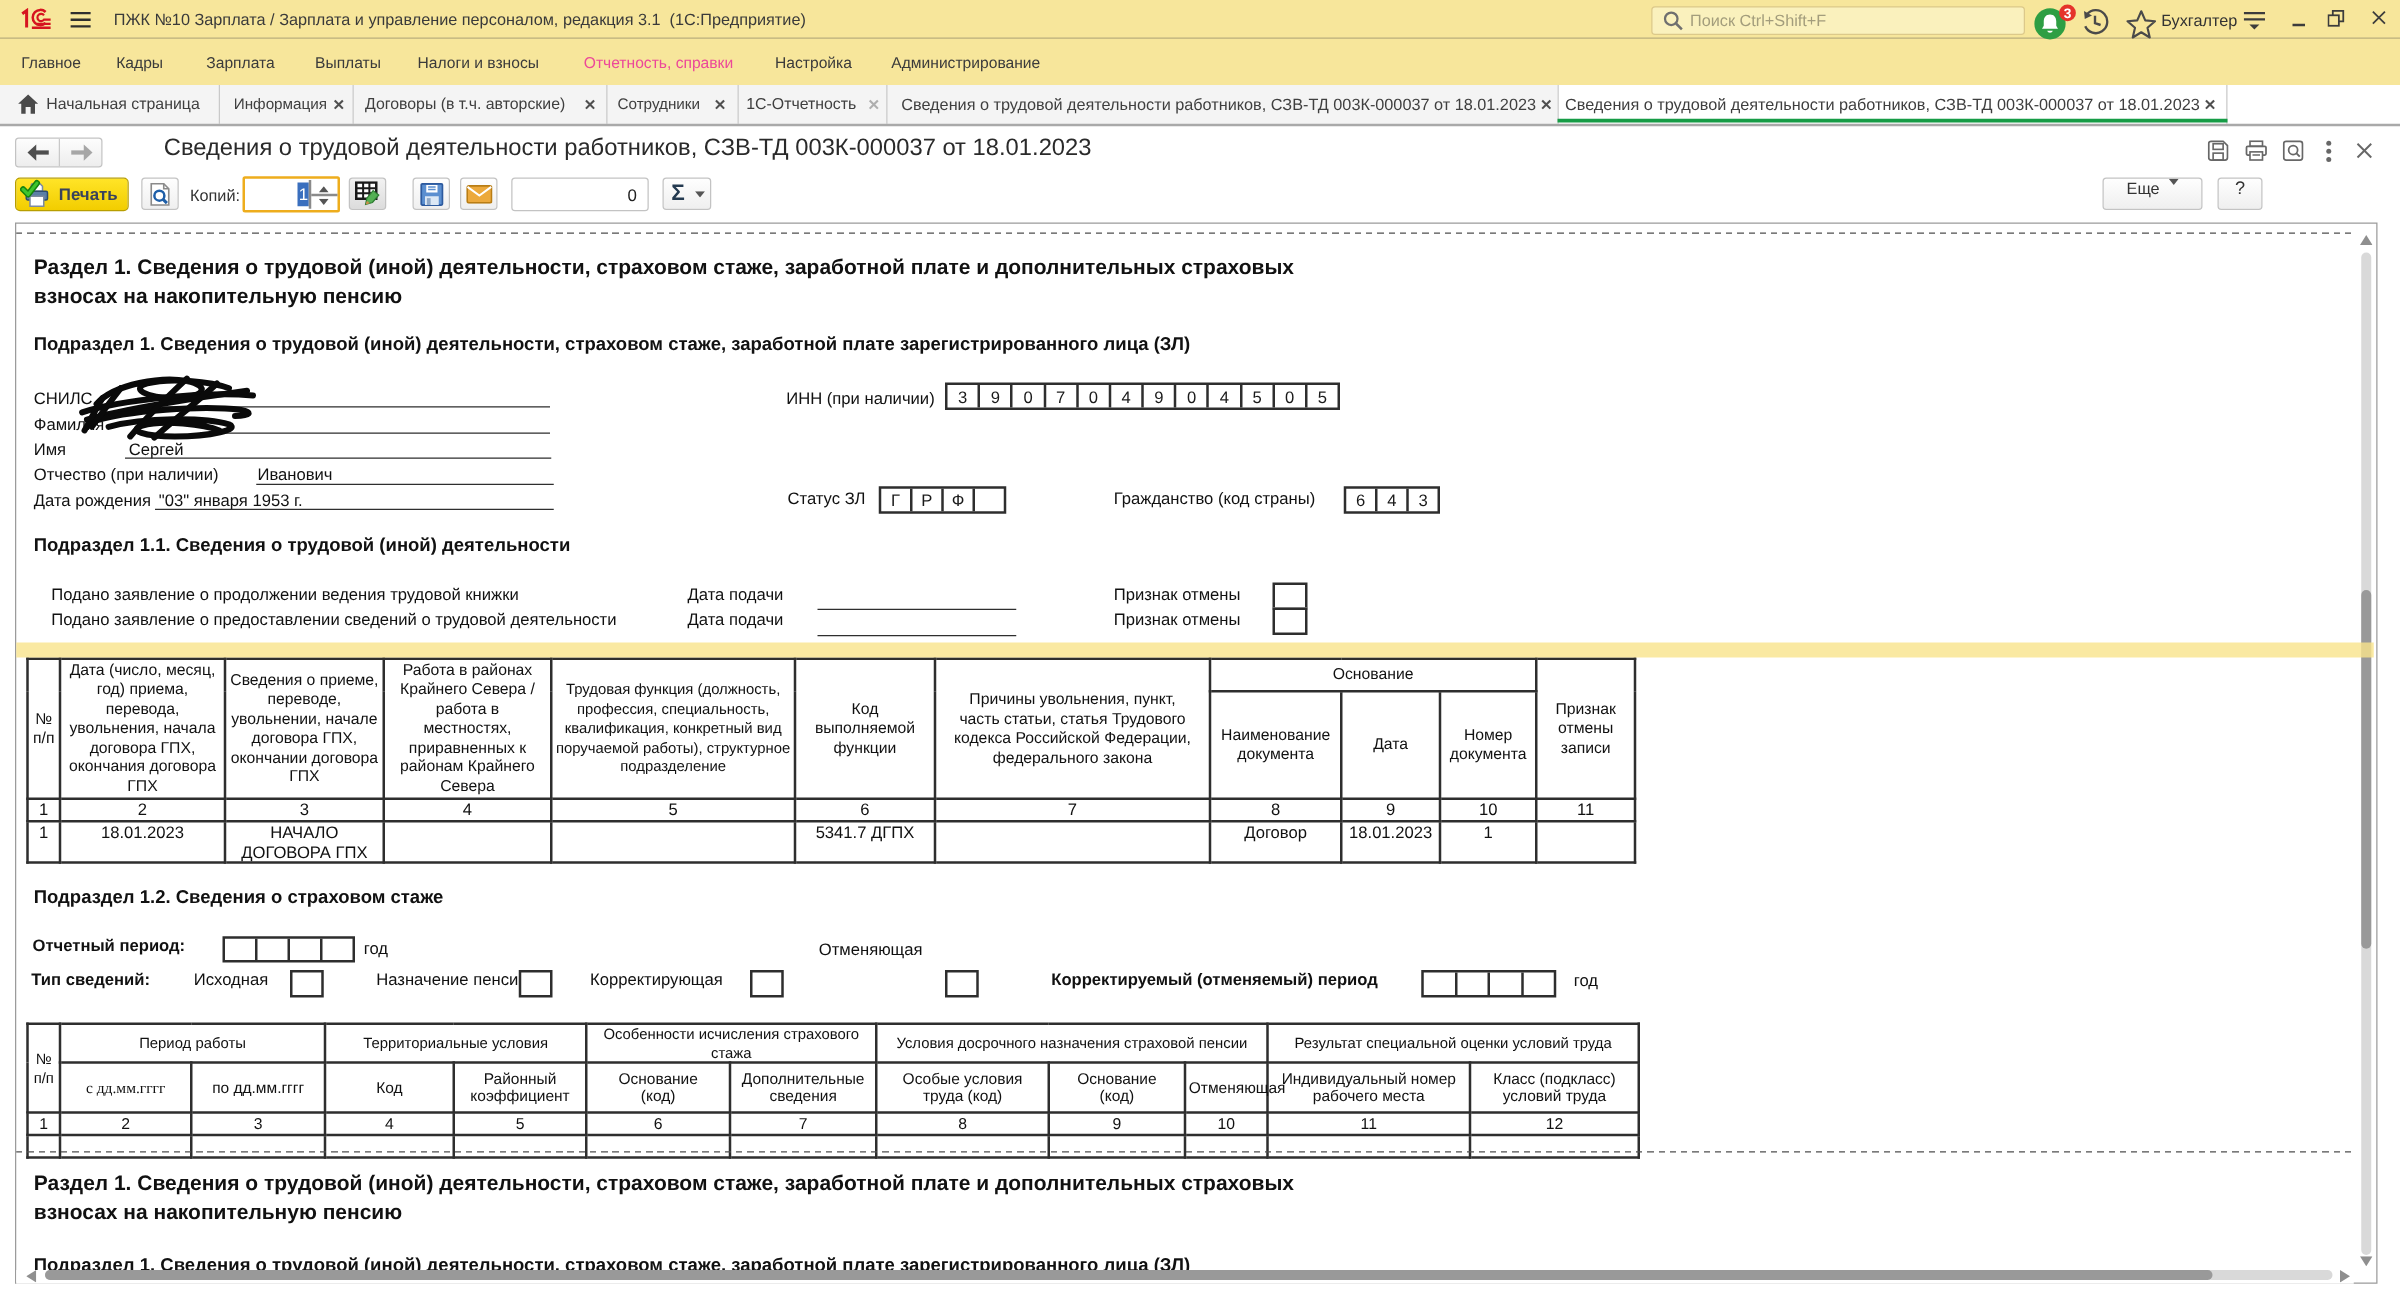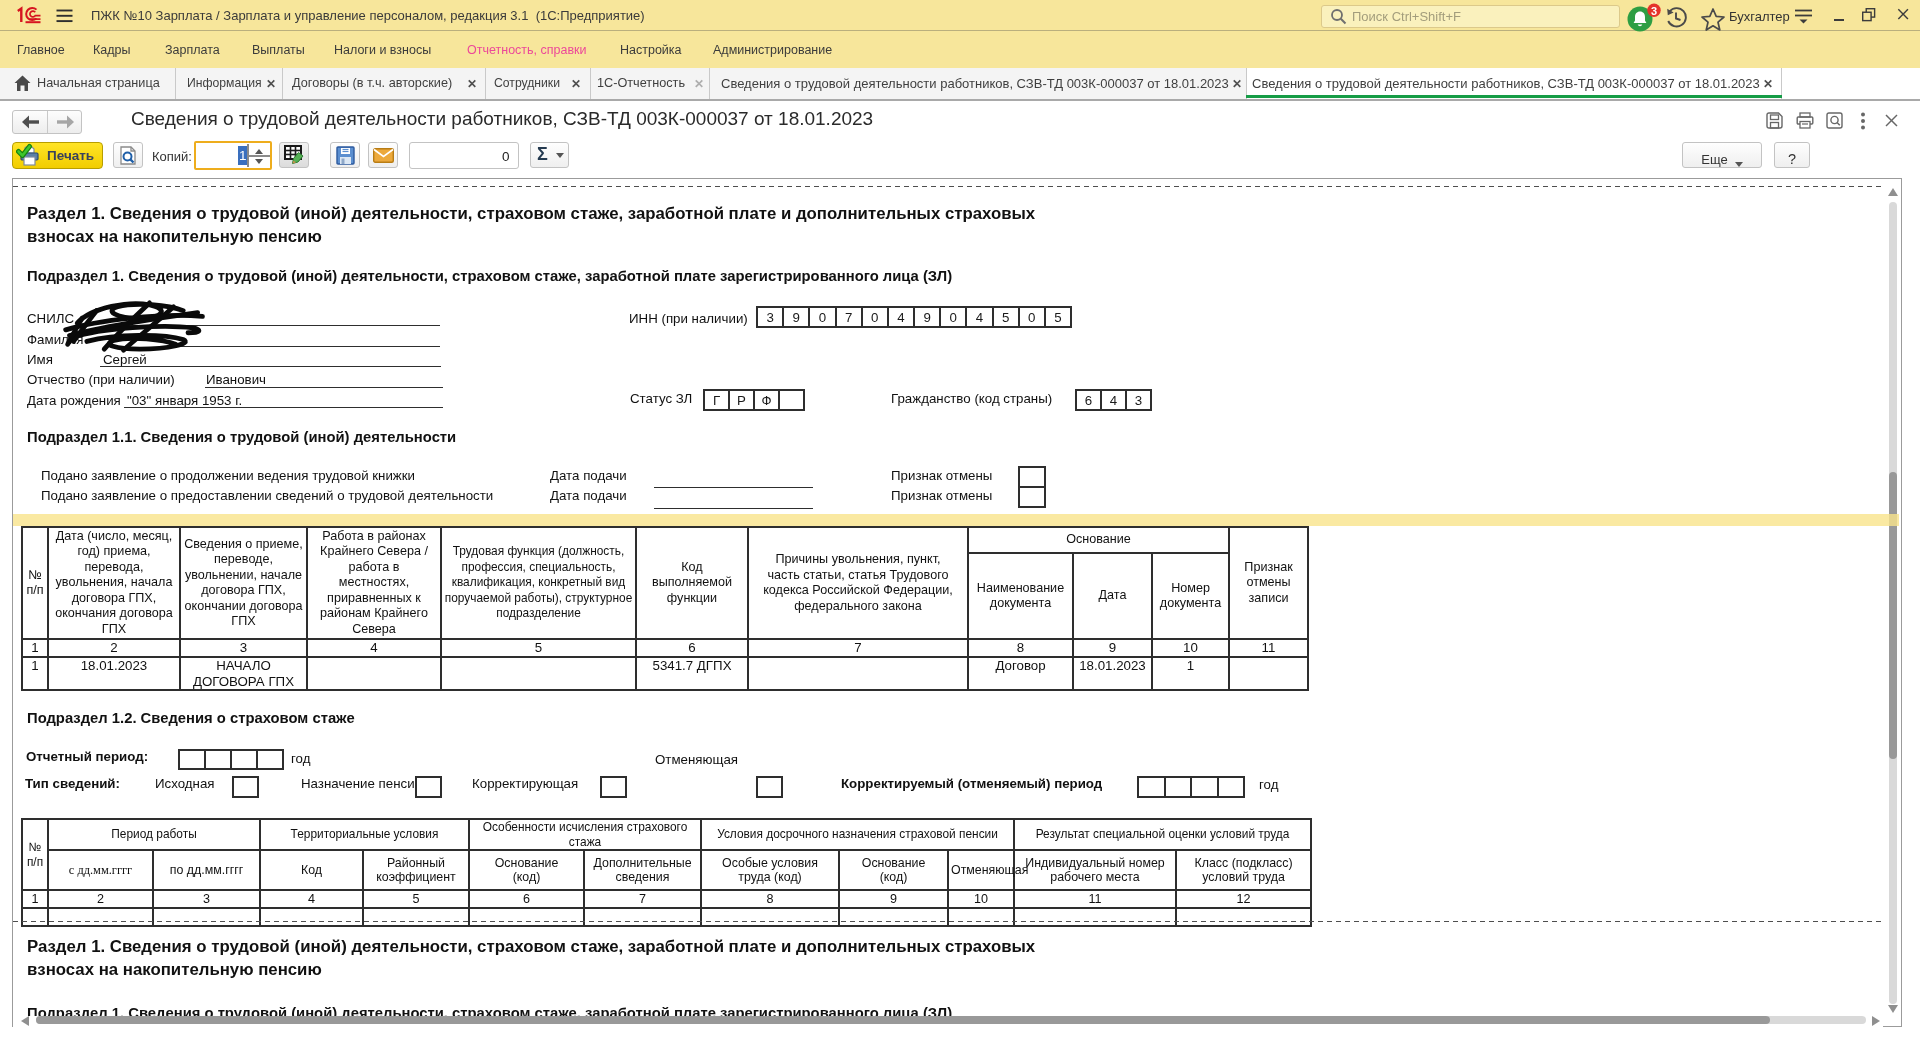--- a/index.html
+++ b/index.html
@@ -9,21 +9,21 @@
   .abs{position:absolute;white-space:nowrap;}
   .b{font-weight:bold;}
   
   .cells{position:absolute;display:flex;box-sizing:border-box;border:2px solid #2e2e2e;background:#fff;}
   .cells>div{box-sizing:border-box;border-right:2px solid #2e2e2e;flex:1;display:flex;align-items:center;justify-content:center;font-size:13.3px;color:#1a1a1a;}
   .cells>div:last-child{border-right:none;}
   .cbx{position:absolute;box-sizing:border-box;border:2px solid #2e2e2e;background:#fff;}
   .uline{position:absolute;height:0;border-top:1.6px solid #2e2e2e;}
   
   .tbtn{position:absolute;box-sizing:border-box;height:26px;border:1px solid #c3c3c3;border-radius:3px;
-        background:linear-gradient(#fefefe,#efefef);display:flex;align-items:flex-end;justify-content:center;}
+        background:linear-gradient(#fefefe,#efefef);display:flex;align-items:flex-start;justify-content:center;}
   
   table.frm{position:absolute;border-collapse:collapse;table-layout:fixed;background:#fff;}
   table.frm td,table.frm th{box-sizing:border-box;border:2px solid #2e2e2e;font-weight:normal;
         text-align:center;vertical-align:middle;padding:0 2px;color:#111;}
   .doc{color:#111;}
 </style>
 </head>
 <body>
 <div id="app">
 

